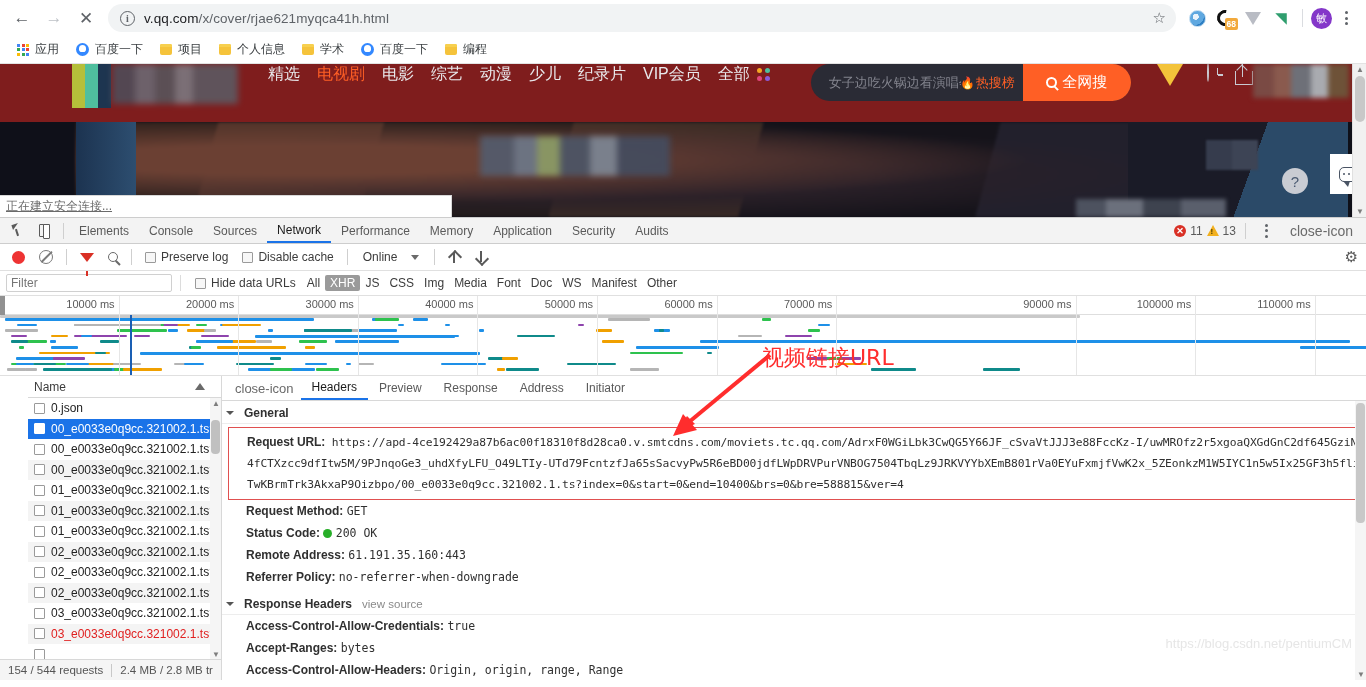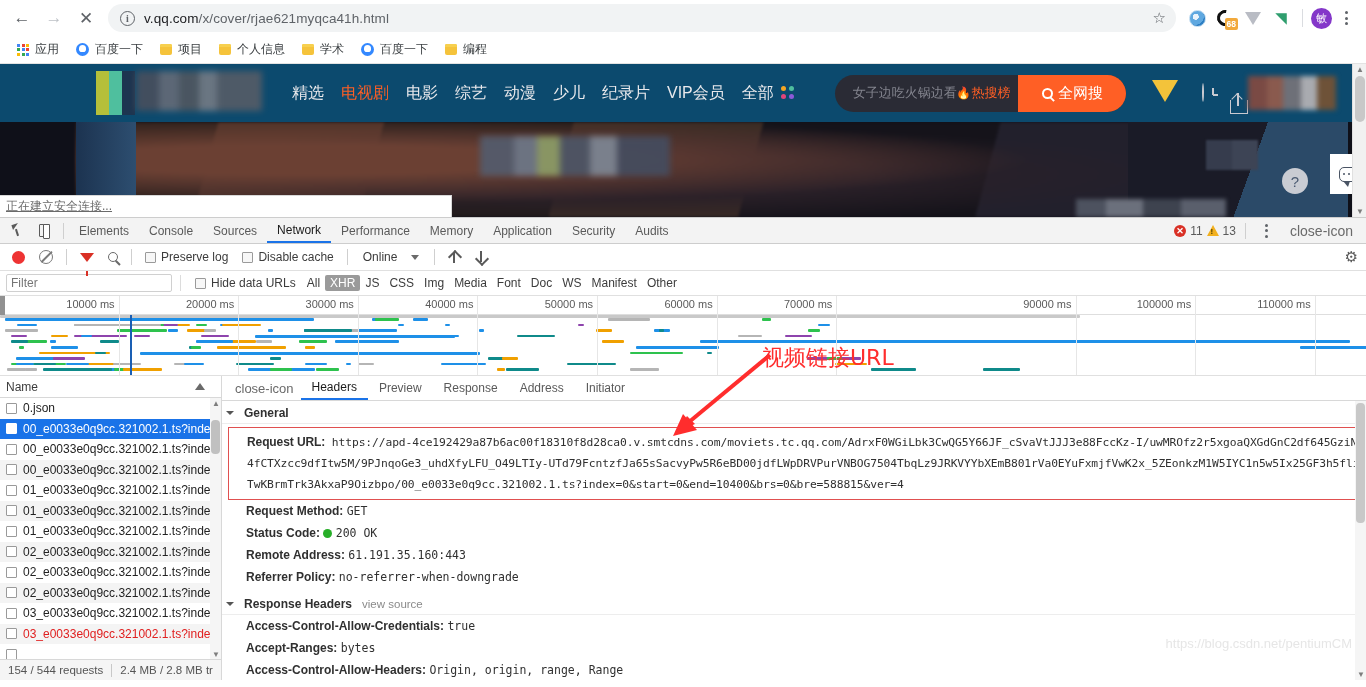--- a/index.html
+++ b/index.html
@@ -98,22 +98,22 @@
     background: #3388ff; position: relative;
   }
   .baidu-ico:before {
     content:''; position:absolute; left:3px; top:2px; width:7px; height:7px;
     background:#fff; border-radius: 50% 50% 40% 40%;
   }
 
   
   .page { position: relative; height: 153px; overflow: hidden; background: #15161e; }
   .qq-header {
-    height: 58px; background: #0c4a6e; display: flex; align-items: center;
-    padding: 0 30px; position: relative;
+    height: 58px; background: #7f1d1d; display: flex; align-items: flex-start;
+    padding: 0 6px; position: relative;
   }
   .logo-block { display: flex; margin-left: 66px; }
   .logo-block i { display:block; width: 13px; height: 44px; }
   .logo-blur {
     width: 126px; height: 40px; margin-left: 1px;
     background:
       linear-gradient(to right,#4c4f5c 0 18%, #6a6d78 18% 34%, #55585f 34% 50%, #7b7e86 50% 64%, #5a5d66 64% 100%);
     filter: blur(3px); opacity: .85;
   }
   .qq-nav { display: flex; align-items: center; gap: 17px; margin-left: 30px; }
@@ -294,21 +294,21 @@
   .ov-left-handle { position:absolute; left:0; top:0; width:5px; height:19px; background:#919191; }
 
   .annot-text {
     position: absolute; left: 762px; top: 343px; font-size: 22px; color: #ff2d2d;
     font-family: "DejaVu Sans", sans-serif; z-index: 30; white-space: nowrap;
   }
   .annot-arrow { position:absolute; z-index: 30; left: 655px; top: 352px; width: 120px; height: 95px;}
 
   
   .dt-body { display:flex; height: 304px; position: relative; }
-  .req-list { width: 222px; border-right: 1px solid #d8d8d8; position: relative; background:#fff;}
+  .req-list { width: 222px; border-right: 1px solid #d8d8d8; position: relative; background:#fff;padding-left:28px;}
   .req-head {
     height: 22px; display:flex; align-items:center; padding-left: 6px;
     font-size: 12px; color: #3c3c3c; border-bottom: 1px solid #d8d8d8; background:#fff;
     position: relative;
   }
   .sort-caret { position:absolute; right: 16px; top: 7px; width:0;height:0;
     border-left:5px solid transparent;border-right:5px solid transparent;border-bottom:7px solid #6a6a6a;}
   .req-rows { height: 262px; overflow: hidden; position: relative;}
   .req-row {
     height: 20.5px; display:flex; align-items:center; gap: 6px; padding-left: 6px;

